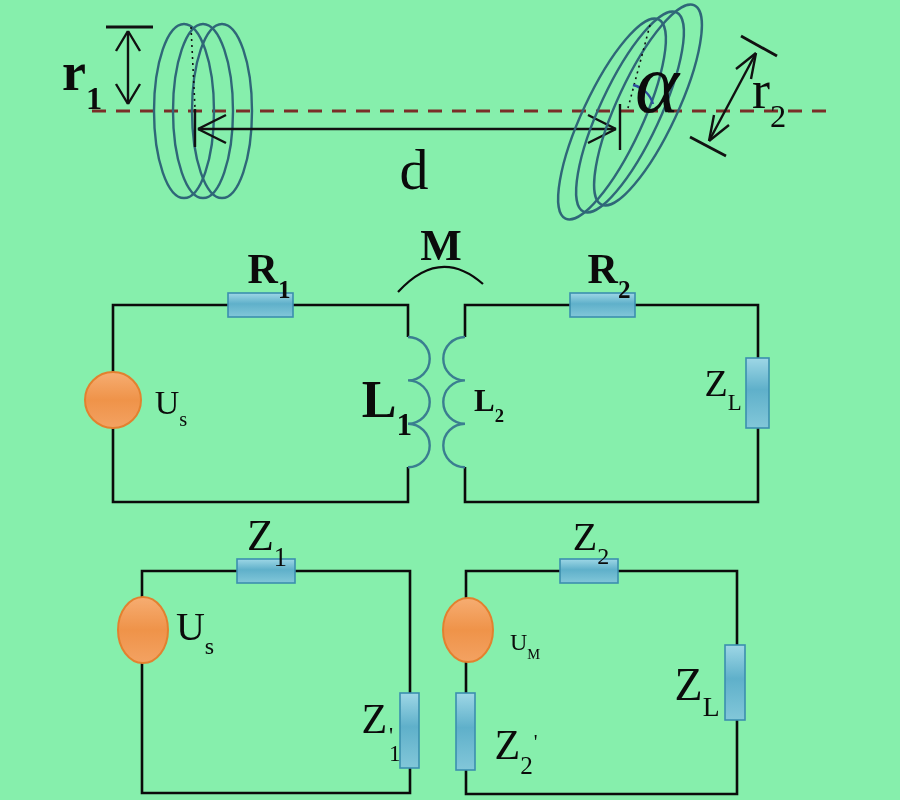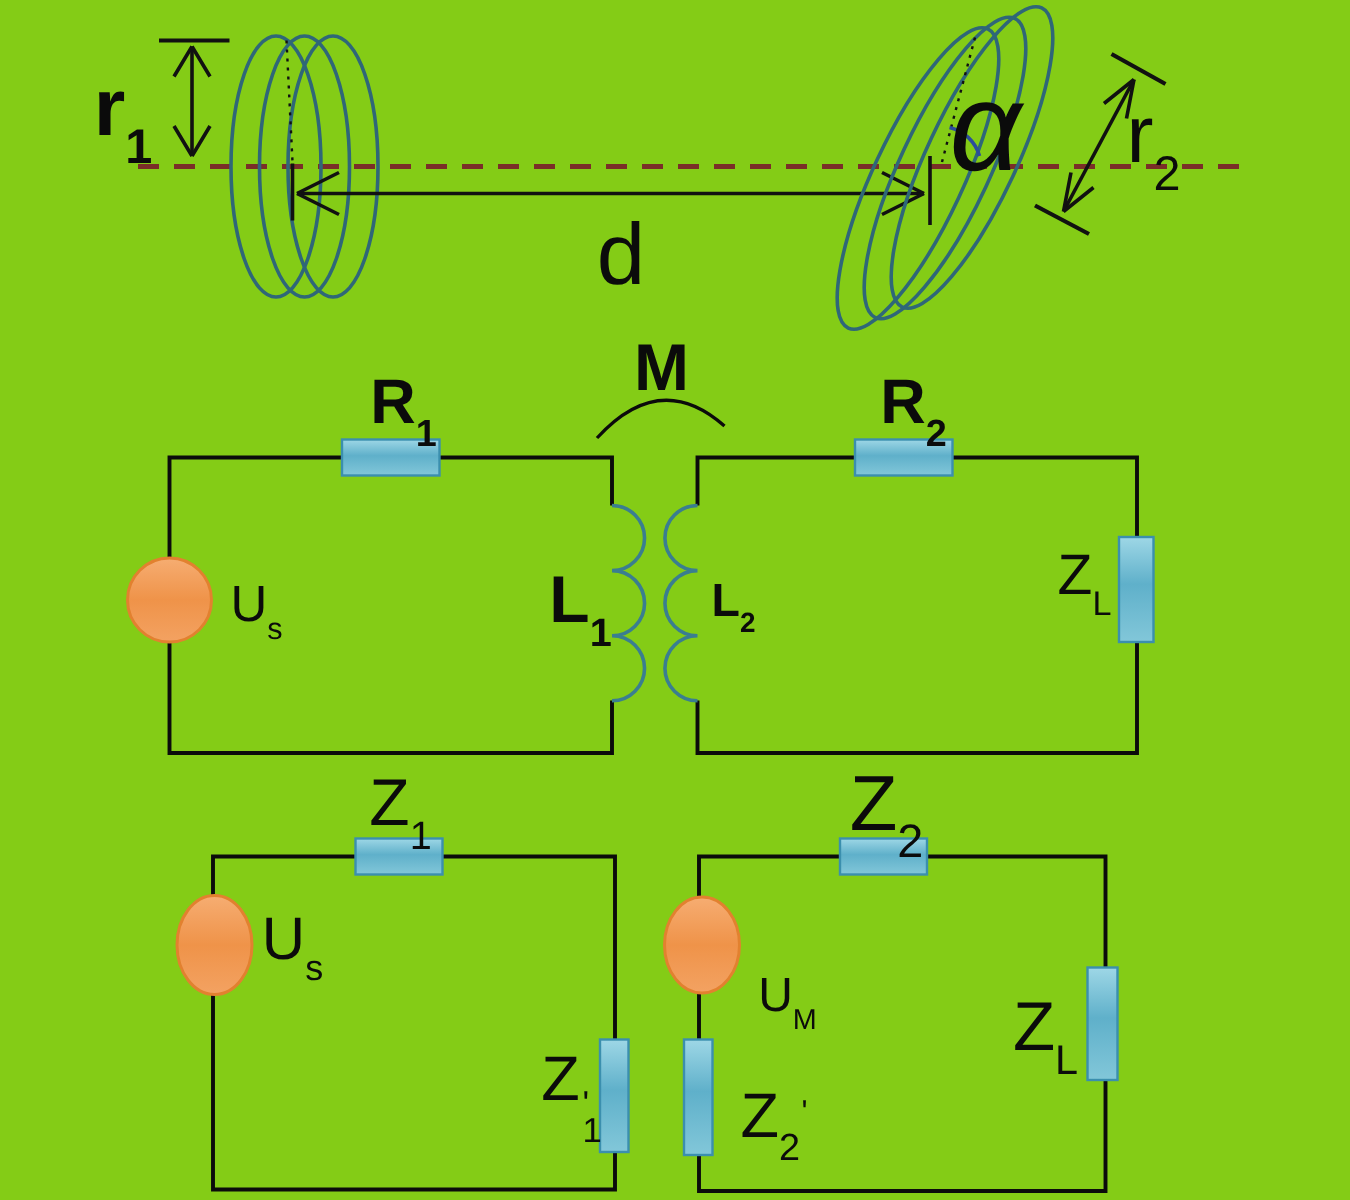--- a/index.html
+++ b/index.html
@@ -1,18 +1,18 @@
 <!DOCTYPE html>
 <html><head>
 <meta charset="utf-8">
 <style>
   html,body{margin:0;padding:0;background:#ffffff;}
   .stage{
-    position:relative;width:900px;height:800px;background:#84cc16;overflow:hidden;
-    font-family:Liberation Sans, sans-serif;color:#0b0b0b;
+    position:relative;width:900px;height:800px;background:#86efac;overflow:hidden;
+    font-family:Liberation Serif, serif;color:#0b0b0b;
   }
   .stage svg{position:absolute;left:0;top:0;}
   .lbl{
     position:absolute;transform:translate(-50%,-50%);
     line-height:1;white-space:nowrap;color:#0b0b0b;z-index:5;
   }
   .b{font-weight:bold;}
   .ital{font-style:italic;}
   .lbl sub{font-size:0.60em;line-height:1;position:relative;top:0.22em;}
   .stk{display:inline-flex;flex-direction:column;align-items:flex-start;
@@ -111,38 +111,38 @@
   <div class="lbl ital" style="left:657px;top:84px;font-size:84px"><span>α</span></div>
 
   <div class="lbl" style="left:769px;top:94px;font-size:54px"><span>r</span><sub>2</sub></div>
 
   <div class="lbl b" style="left:441px;top:246px;font-size:44px"><span>M</span></div>
 
   <div class="lbl b" style="left:269px;top:272px;font-size:42px"><span>R</span><sub>1</sub></div>
 
   <div class="lbl b" style="left:609px;top:272px;font-size:42px"><span>R</span><sub>2</sub></div>
 
-  <div class="lbl b" style="left:387px;top:404px;font-size:44px"><span>L</span><sub>1</sub></div>
+  <div class="lbl b" style="left:387px;top:404px;font-size:52px"><span>L</span><sub>1</sub></div>
 
   <div class="lbl b" style="left:489px;top:403px;font-size:31px"><span>L</span><sub>2</sub></div>
 
   <div class="lbl" style="left:171px;top:406px;font-size:34px"><span>U</span><sub>s</sub></div>
 
   <div class="lbl" style="left:723px;top:387px;font-size:38px"><span>Z</span><sub>L</sub></div>
 
   <div class="lbl" style="left:267px;top:539px;font-size:44px"><span>Z</span><sub>1</sub></div>
 
   <div class="lbl" style="left:195px;top:630px;font-size:40px"><span>U</span><sub>s</sub></div>
 
   <div class="lbl" style="left:381px;top:731px;font-size:42px"><span>Z</span><span class="stk">
         <span class="pr">'</span>
         <span>1</span>
       </span></div>
 
-  <div class="lbl" style="left:591px;top:540px;font-size:52px"><span>Z</span><sub>2</sub></div>
+  <div class="lbl" style="left:591px;top:540px;font-size:40px"><span>Z</span><sub>2</sub></div>
 
-  <div class="lbl" style="left:525px;top:666px;font-size:32px"><span>U</span><sub>M</sub></div>
+  <div class="lbl" style="left:525px;top:644px;font-size:24px"><span>U</span><sub>M</sub></div>
 
   <div class="lbl" style="left:516px;top:748px;font-size:42px"><span>Z</span><sub>2</sub><span class="supx">'</span></div>
 
   <div class="lbl" style="left:697px;top:688px;font-size:46px"><span>Z</span><sub>L</sub></div>
 
 </div>
 
 </body></html>

